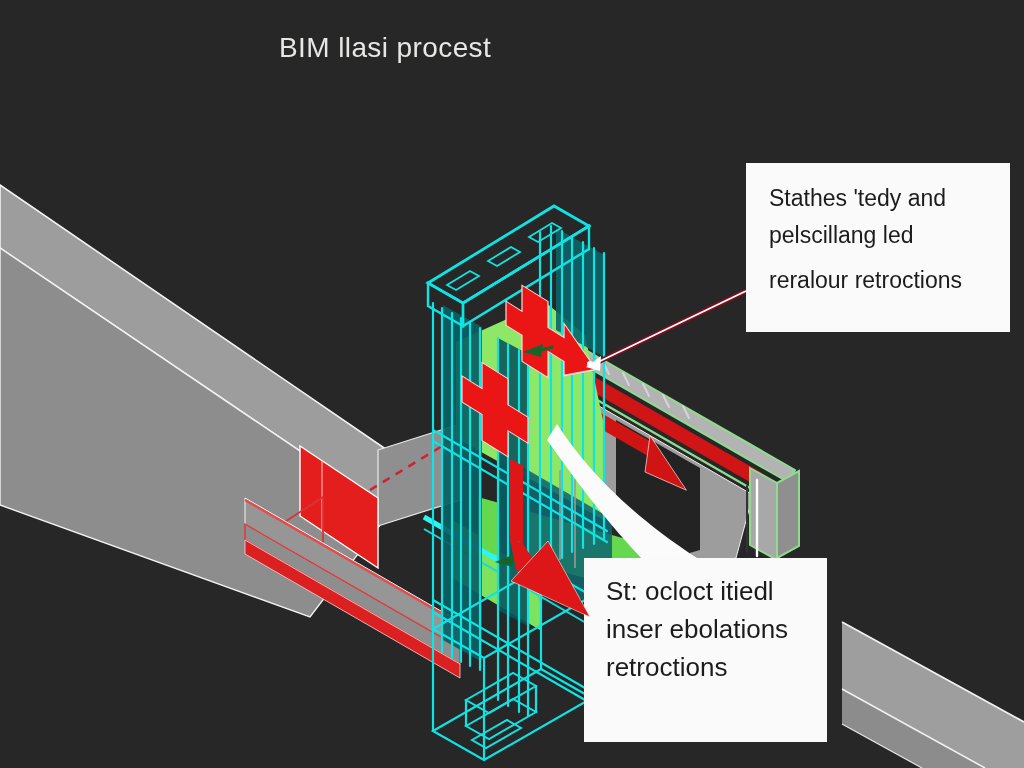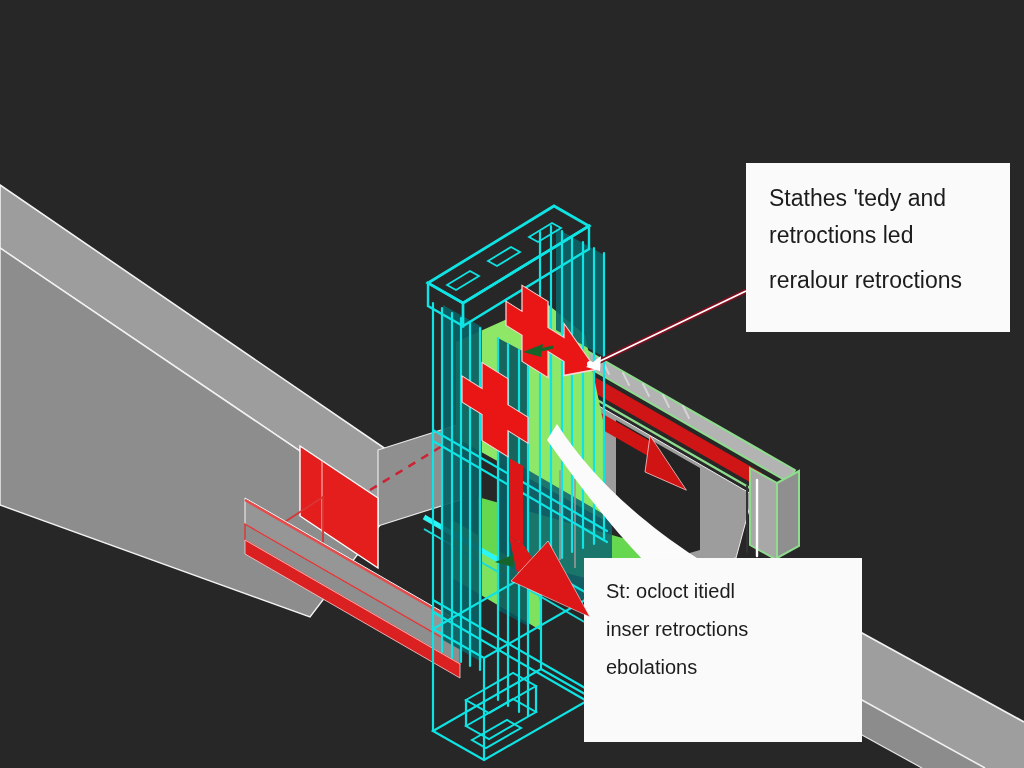--- a/index.html
+++ b/index.html
@@ -20,22 +20,22 @@
     box-sizing:border-box;
   }
   .callout p{margin:0;white-space:nowrap;}
   #callout-top-right{
     left:746px;top:163px;width:264px;height:169px;
     padding:17px 0 12px 23px;font-size:23px;
   }
   #callout-top-right p{line-height:37px;}
   #callout-top-right p.gap{margin-top:8px;}
   #callout-bottom{
-    left:584px;top:558px;width:278px;height:184px;
-    padding:14px 0 0 22px;font-size:20px;
+    left:584px;top:558px;width:243px;height:184px;
+    padding:14px 0 0 22px;font-size:26px;
   }
   #callout-bottom p{line-height:38px;}
 </style>
 </head>
 <body>
 
 <div id="stage">
 
   <svg id="diagram-svg" width="1024" height="768" viewBox="0 0 1024 768">
 
@@ -182,30 +182,31 @@
     </g>
 
     <g>
       <line x1="594" y1="364" x2="746" y2="291" stroke="#7d1020" stroke-width="5"></line>
       <line x1="594" y1="364" x2="746" y2="291" stroke="#ffffff" stroke-width="1.8"></line>
       <polygon points="586,367 601,356 600,371" fill="#ffffff"></polygon>
       <circle cx="590" cy="364" r="3" fill="#ffffff"></circle>
     </g>
   </svg>
 
+  <div class="title" id="title-left">BIM llasi procest</div>
 
   <div class="callout" id="callout-top-right">
     <p>Stathes 'tedy and</p>
-    <p>retroctions led</p>
+    <p>pelscillang led</p>
     <p class="gap">reralour retroctions</p>
   </div>
 
   <div class="callout" id="callout-bottom">
     <p>St: ocloct itiedl</p>
-    <p>inser retroctions</p>
-    <p>ebolations</p>
+    <p>inser ebolations</p>
+    <p>retroctions</p>
   </div>
 
   <svg id="overlay-svg" width="1024" height="768" viewBox="0 0 1024 768">
     <polygon points="548,541 511,581 590,617" fill="#dd1717" stroke="rgba(255,255,255,.55)" stroke-width="1"></polygon>
   </svg>
 
 </div>
 
 </body></html>

